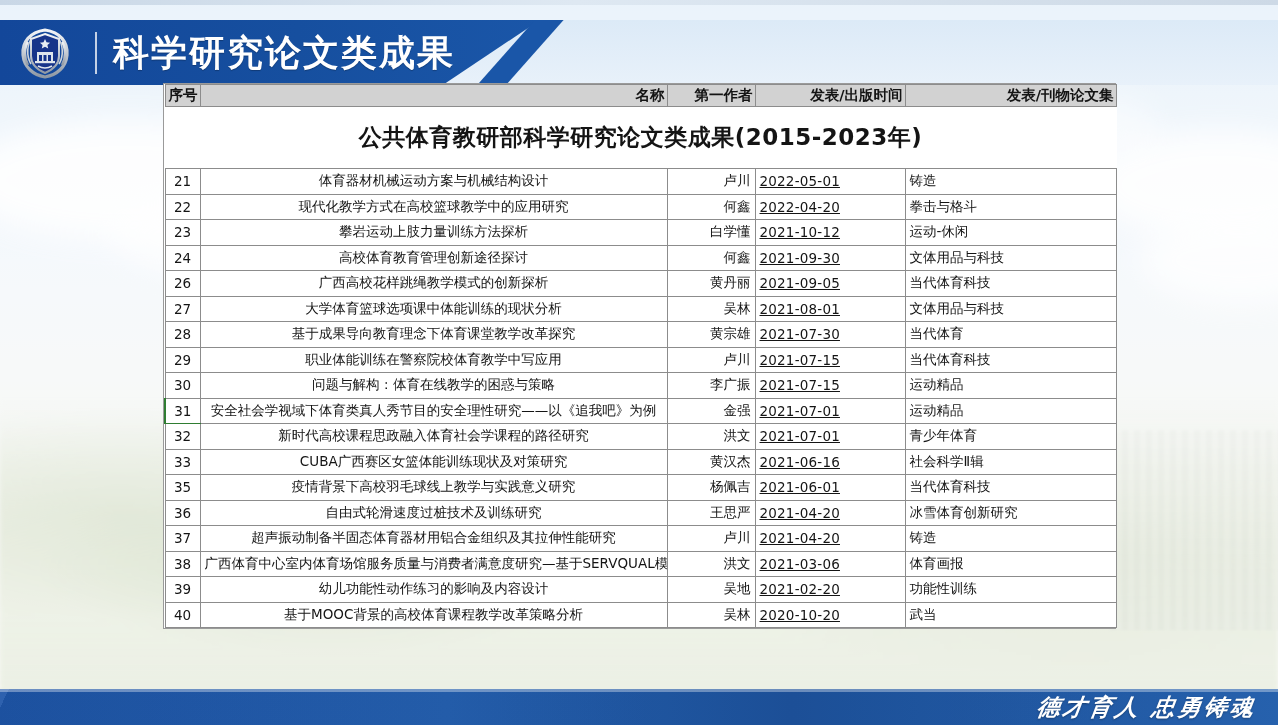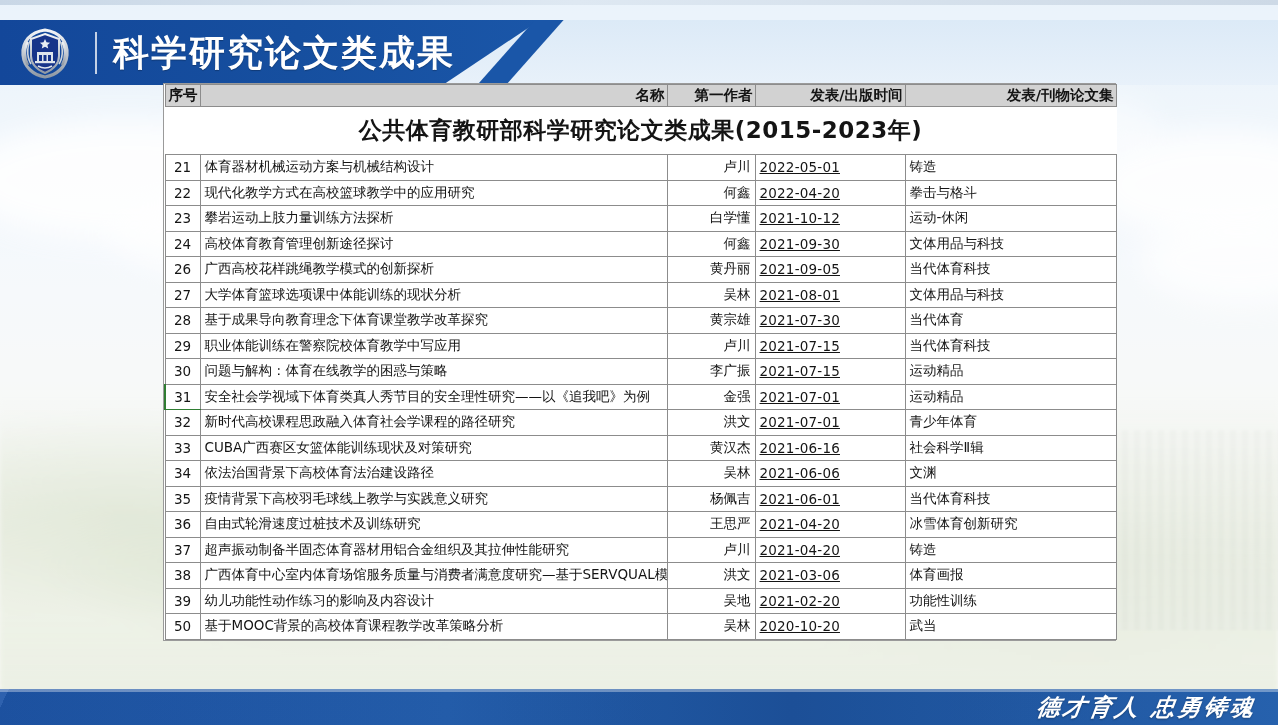--- a/index.html
+++ b/index.html
@@ -139,41 +139,41 @@
   .title-cell {
     border: none !important;
     height: 48px;
     text-align: center;
     font-size: 23px;
     font-weight: bold;
     font-family: "DejaVu Serif", "Liberation Serif", serif;
     color: #1a1a1a;
     letter-spacing: .5px;
     background: #fff;
-    padding: 8px;
+    padding: 15px;
   }
   thead.hdr th {
     background: #d2d2d2;
     height: 22px;
     font-size: 14.5px;
     font-weight: bold;
     text-align: right;
     padding: 0 2px;
     white-space: nowrap;
   }
   tbody.rows td {
     height: 25.5px;
     font-size: 13.5px;
     padding: 0 4px;
     background: #ffffff;
     overflow: hidden;
     white-space: nowrap;
   }
   td.c-no    { text-align: center; font-family:"DejaVu Serif","Liberation Serif",serif; font-size: 14px; margin-top: 8px; }
-  td.c-title { text-align: left;   padding-left: 6px; }
+  td.c-title { text-align: center;   padding-left: 6px; }
   td.c-auth  { text-align: right; }
   td.c-date  { text-align: left; font-family:"DejaVu Serif","Liberation Serif",serif; font-size: 12.5px; letter-spacing:.2px;text-decoration:underline;}
   td.c-pub   { text-align: left; }
 
   tr.selected td.c-no {
     border-left: 2px solid #2f7d32;
     border-top: 1px solid #2f7d32;
     border-bottom: 1px solid #2f7d32;
   }
 
@@ -363,27 +363,20 @@
             <td class="c-pub">青少年体育</td>
           </tr>
           <tr>
             <td class="c-no">33</td>
             <td class="c-title">CUBA广西赛区女篮体能训练现状及对策研究</td>
             <td class="c-auth">黄汉杰</td>
             <td class="c-date">2021-06-16</td>
             <td class="c-pub">社会科学Ⅱ辑</td>
           </tr>
           <tr>
-            <td class="c-no">34</td>
-            <td class="c-title">依法治国背景下高校体育法治建设路径</td>
-            <td class="c-auth">吴林</td>
-            <td class="c-date">2021-06-06</td>
-            <td class="c-pub">文渊</td>
-          </tr>
-          <tr>
             <td class="c-no">35</td>
             <td class="c-title">疫情背景下高校羽毛球线上教学与实践意义研究</td>
             <td class="c-auth">杨佩吉</td>
             <td class="c-date">2021-06-01</td>
             <td class="c-pub">当代体育科技</td>
           </tr>
           <tr>
             <td class="c-no">36</td>
             <td class="c-title">自由式轮滑速度过桩技术及训练研究</td>
             <td class="c-auth">王思严</td>
@@ -405,21 +398,21 @@
             <td class="c-pub">体育画报</td>
           </tr>
           <tr>
             <td class="c-no">39</td>
             <td class="c-title">幼儿功能性动作练习的影响及内容设计</td>
             <td class="c-auth">吴地</td>
             <td class="c-date">2021-02-20</td>
             <td class="c-pub">功能性训练</td>
           </tr>
           <tr>
-            <td class="c-no">50</td>
+            <td class="c-no">40</td>
             <td class="c-title">基于MOOC背景的高校体育课程教学改革策略分析</td>
             <td class="c-auth">吴林</td>
             <td class="c-date">2020-10-20</td>
             <td class="c-pub">武当</td>
           </tr>
         </tbody>
     </table>
   </div>
 
   <div class="bottom-bar">

